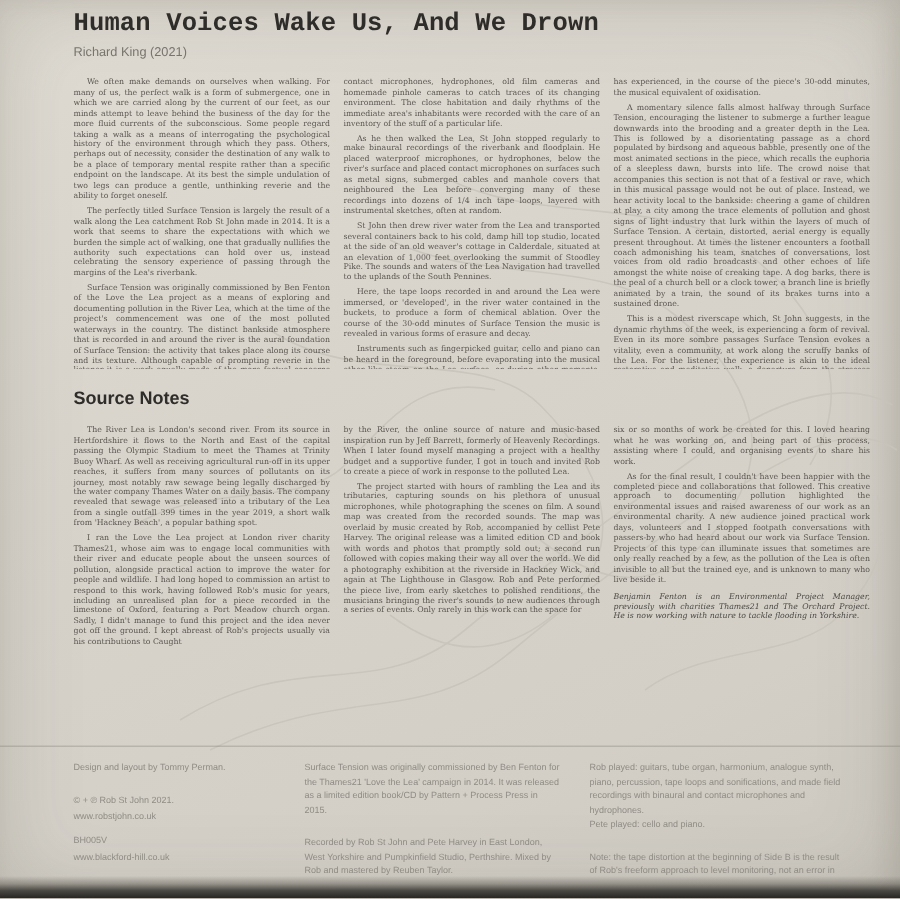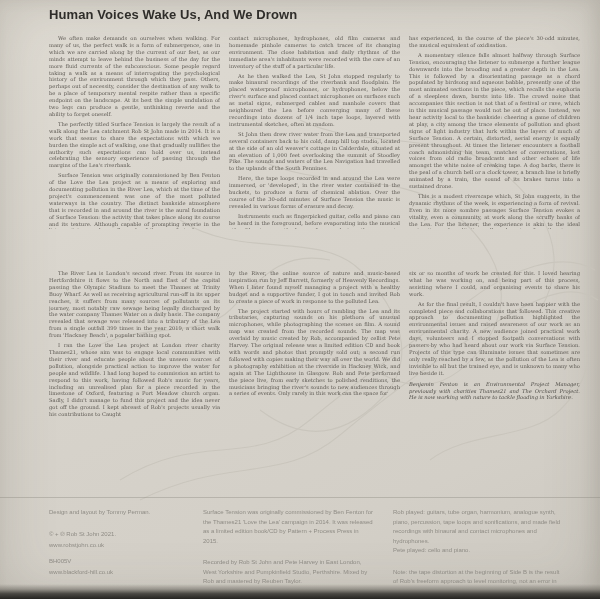--- a/index.html
+++ b/index.html
@@ -10,21 +10,21 @@
   }
   .page{
     position:relative;width:600px;height:599px;overflow:hidden;
     background:linear-gradient(155deg,#e0dcd4 0%,#d8d4cc 40%,#d3cfc7 78%,#ccc8c0 100%);
     box-shadow:inset 0 0 55px rgba(85,80,70,.22), inset -6px 0 14px rgba(85,80,70,.10);
   }
   .etch{position:absolute;left:0;top:0;z-index:0;opacity:.85;}
   section{position:absolute;z-index:1;}
   .essay{left:49px;top:7px;width:533px;}
   h1{
-    margin:0;font-family:Liberation Sans, sans-serif;font-size:13px;
+    margin:0;font-family:Liberation Mono, monospace;font-size:17px;
     font-weight:bold;color:#2f2d2a;letter-spacing:.1px;
   }
   .byline{
     margin-top:3px;font-family:"Liberation Sans",sans-serif;
     font-size:8.5px;color:#77746d;
   }
   .cols{display:flex;gap:9px;margin-top:13px;}
   .col{flex:0 0 171px;width:171px;overflow:hidden;}
   .essay .col{height:194px;}
   .col p{
@@ -73,20 +73,21 @@
       <path d="M180 220 C 240 260, 320 230, 360 270 S 420 360, 380 400 S 300 440, 260 410"></path>
       <path d="M260 160 C 320 190, 400 170, 450 210 S 520 300, 480 350 S 400 390, 360 360"></path>
       <path d="M300 120 C 360 150, 450 130, 500 170 S 570 260, 540 310"></path>
       <path d="M90 350 C 140 320, 200 340, 230 310 S 280 250, 330 260"></path>
       <path d="M430 460 C 470 430, 530 440, 560 410 S 590 360, 585 330"></path>
     </g>
   </svg>
 
   <section class="essay">
     <h1>Human Voices Wake Us, And We Drown</h1>
+    <div class="byline">Richard King (2021)</div>
     <div class="cols">
       <div class="col">
         <p>We often make demands on ourselves when walking. For many of us, the perfect walk is a form of submergence, one in which we are carried along by the current of our feet, as our minds attempt to leave behind the business of the day for the more fluid currents of the subconscious. Some people regard taking a walk as a means of interrogating the psychological history of the environment through which they pass. Others, perhaps out of necessity, consider the destination of any walk to be a place of temporary mental respite rather than a specific endpoint on the landscape. At its best the simple undulation of two legs can produce a gentle, unthinking reverie and the ability to forget oneself.</p>
         <p>The perfectly titled Surface Tension is largely the result of a walk along the Lea catchment Rob St John made in 2014. It is a work that seems to share the expectations with which we burden the simple act of walking, one that gradually nullifies the authority such expectations can hold over us, instead celebrating the sensory experience of passing through the margins of the Lea's riverbank.</p>
         <p>Surface Tension was originally commissioned by Ben Fenton of the Love the Lea project as a means of exploring and documenting pollution in the River Lea, which at the time of the project's commencement was one of the most polluted waterways in the country. The distinct bankside atmosphere that is recorded in and around the river is the aural foundation of Surface Tension: the activity that takes place along its course and its texture. Although capable of prompting reverie in the listener it is a work equally made of the more factual concerns of workaday reality. More than a riverside walk, the piece is an evocation of a contaminated location in celebration of its ephemeral beauty.</p>
 
       </div>
       <div class="col">
         <p class="cont">contact microphones, hydrophones, old film cameras and homemade pinhole cameras to catch traces of its changing environment. The close habitation and daily rhythms of the immediate area's inhabitants were recorded with the care of an inventory of the stuff of a particular life.</p>
         <p>As he then walked the Lea, St John stopped regularly to make binaural recordings of the riverbank and floodplain. He placed waterproof microphones, or hydrophones, below the river's surface and placed contact microphones on surfaces such as metal signs, submerged cables and manhole covers that neighboured the Lea before converging many of these recordings into dozens of 1/4 inch tape loops, layered with instrumental sketches, often at random.</p>
@@ -97,20 +98,21 @@
       <div class="col">
         <p class="cont">has experienced, in the course of the piece's 30-odd minutes, the musical equivalent of oxidisation.</p>
         <p>A momentary silence falls almost halfway through Surface Tension, encouraging the listener to submerge a further league downwards into the brooding and a greater depth in the Lea. This is followed by a disorientating passage as a chord populated by birdsong and aqueous babble, presently one of the most animated sections in the piece, which recalls the euphoria of a sleepless dawn, bursts into life. The crowd noise that accompanies this section is not that of a festival or rave, which in this musical passage would not be out of place. Instead, we hear activity local to the bankside: cheering a game of children at play, a city among the trace elements of pollution and ghost signs of light industry that lurk within the layers of much of Surface Tension. A certain, distorted, aerial energy is equally present throughout. At times the listener encounters a football coach admonishing his team, snatches of conversations, lost voices from old radio broadcasts and other echoes of life amongst the white noise of creaking tape. A dog barks, there is the peal of a church bell or a clock tower, a branch line is briefly animated by a train, the sound of its brakes turns into a sustained drone.</p>
         <p>This is a modest riverscape which, St John suggests, in the dynamic rhythms of the week, is experiencing a form of revival. Even in its more sombre passages Surface Tension evokes a vitality, even a community, at work along the scruffy banks of the Lea. For the listener, the experience is akin to the ideal restorative and meditative walk, a departure from the stresses of the day into a new environment, one heard above and below the surface of the imagination.</p>
 
       </div>
     </div>
   </section>
 
   <section class="sn">
+    <h2>Source Notes</h2>
     <div class="cols">
       <div class="col">
         <p>The River Lea is London's second river. From its source in Hertfordshire it flows to the North and East of the capital passing the Olympic Stadium to meet the Thames at Trinity Buoy Wharf. As well as receiving agricultural run-off in its upper reaches, it suffers from many sources of pollutants on its journey, most notably raw sewage being legally discharged by the water company Thames Water on a daily basis. The company revealed that sewage was released into a tributary of the Lea from a single outfall 399 times in the year 2019, a short walk from 'Hackney Beach', a popular bathing spot.</p>
         <p>I ran the Love the Lea project at London river charity Thames21, whose aim was to engage local communities with their river and educate people about the unseen sources of pollution, alongside practical action to improve the water for people and wildlife. I had long hoped to commission an artist to respond to this work, having followed Rob's music for years, including an unrealised plan for a piece recorded in the limestone of Oxford, featuring a Port Meadow church organ. Sadly, I didn't manage to fund this project and the idea never got off the ground. I kept abreast of Rob's projects usually via his contributions to Caught</p>
       </div>
       <div class="col">
         <p class="cont">by the River, the online source of nature and music-based inspiration run by Jeff Barrett, formerly of Heavenly Recordings. When I later found myself managing a project with a healthy budget and a supportive funder, I got in touch and invited Rob to create a piece of work in response to the polluted Lea.</p>
         <p>The project started with hours of rambling the Lea and its tributaries, capturing sounds on his plethora of unusual microphones, while photographing the scenes on film. A sound map was created from the recorded sounds. The map was overlaid by music created by Rob, accompanied by cellist Pete Harvey. The original release was a limited edition CD and book with words and photos that promptly sold out; a second run followed with copies making their way all over the world. We did a photography exhibition at the riverside in Hackney Wick, and again at The Lighthouse in Glasgow. Rob and Pete performed the piece live, from early sketches to polished renditions, the musicians bringing the river's sounds to new audiences through a series of events. Only rarely in this work can the space for</p>
       </div>
       <div class="col">

